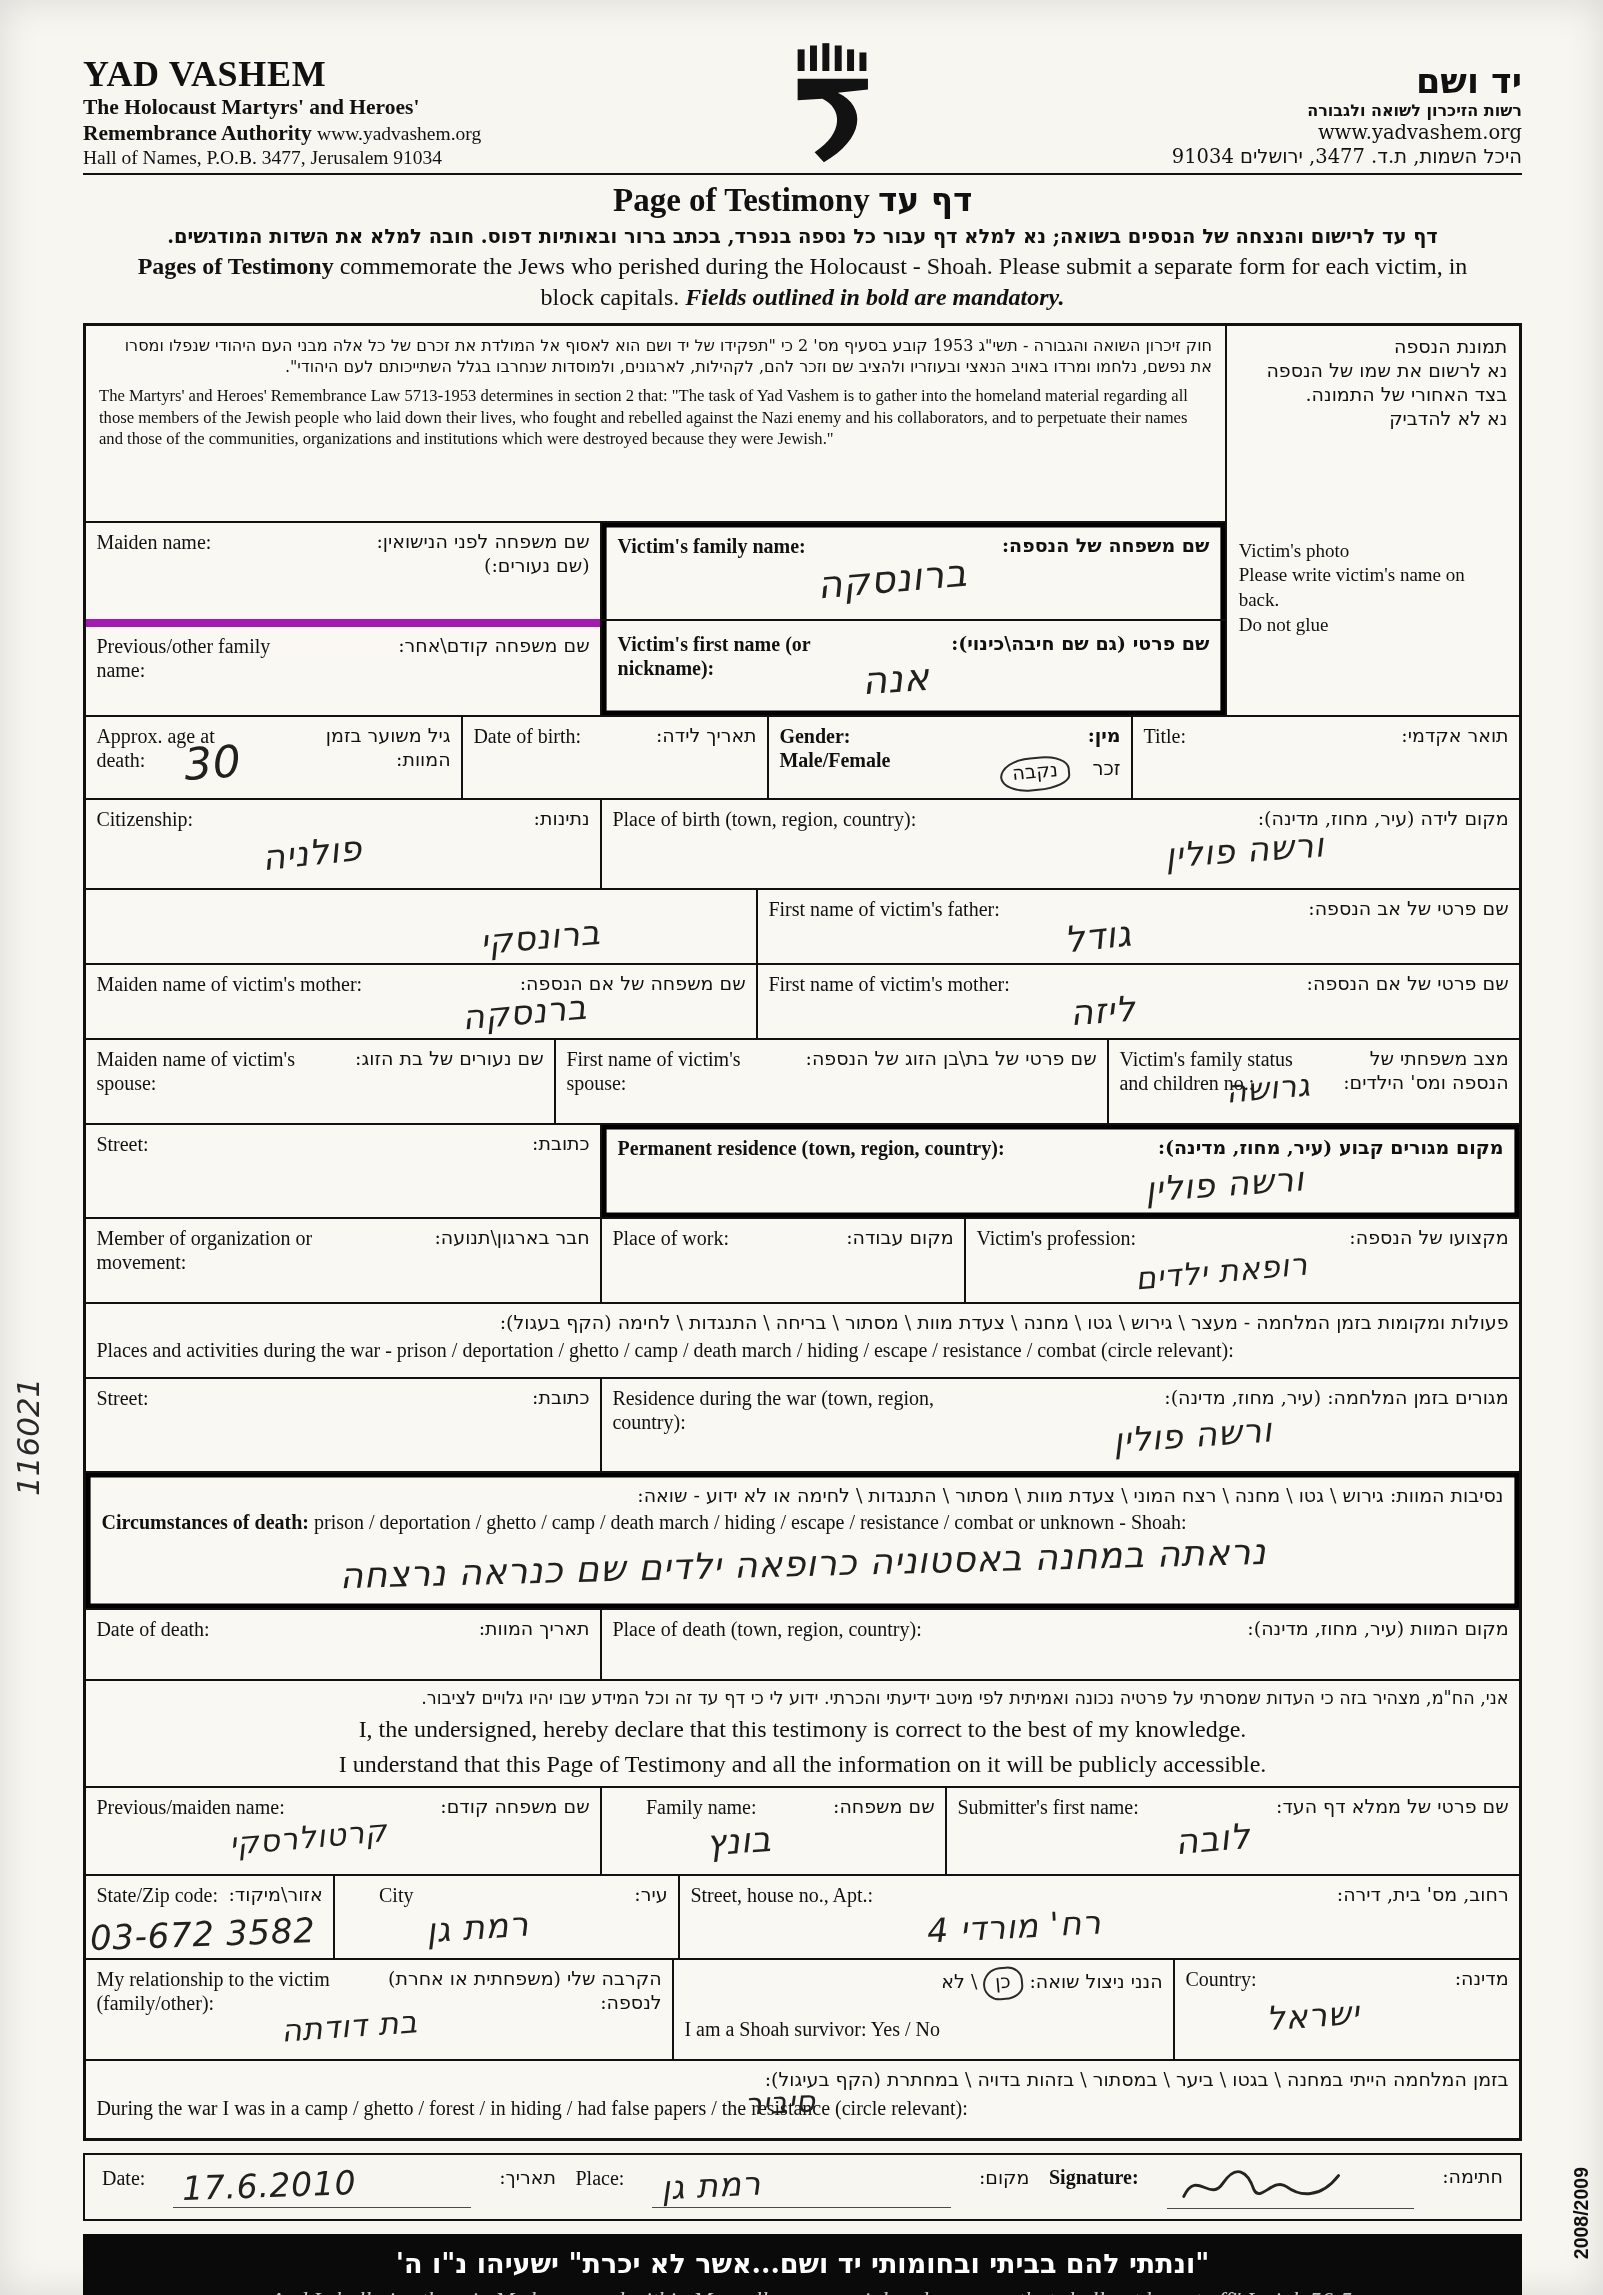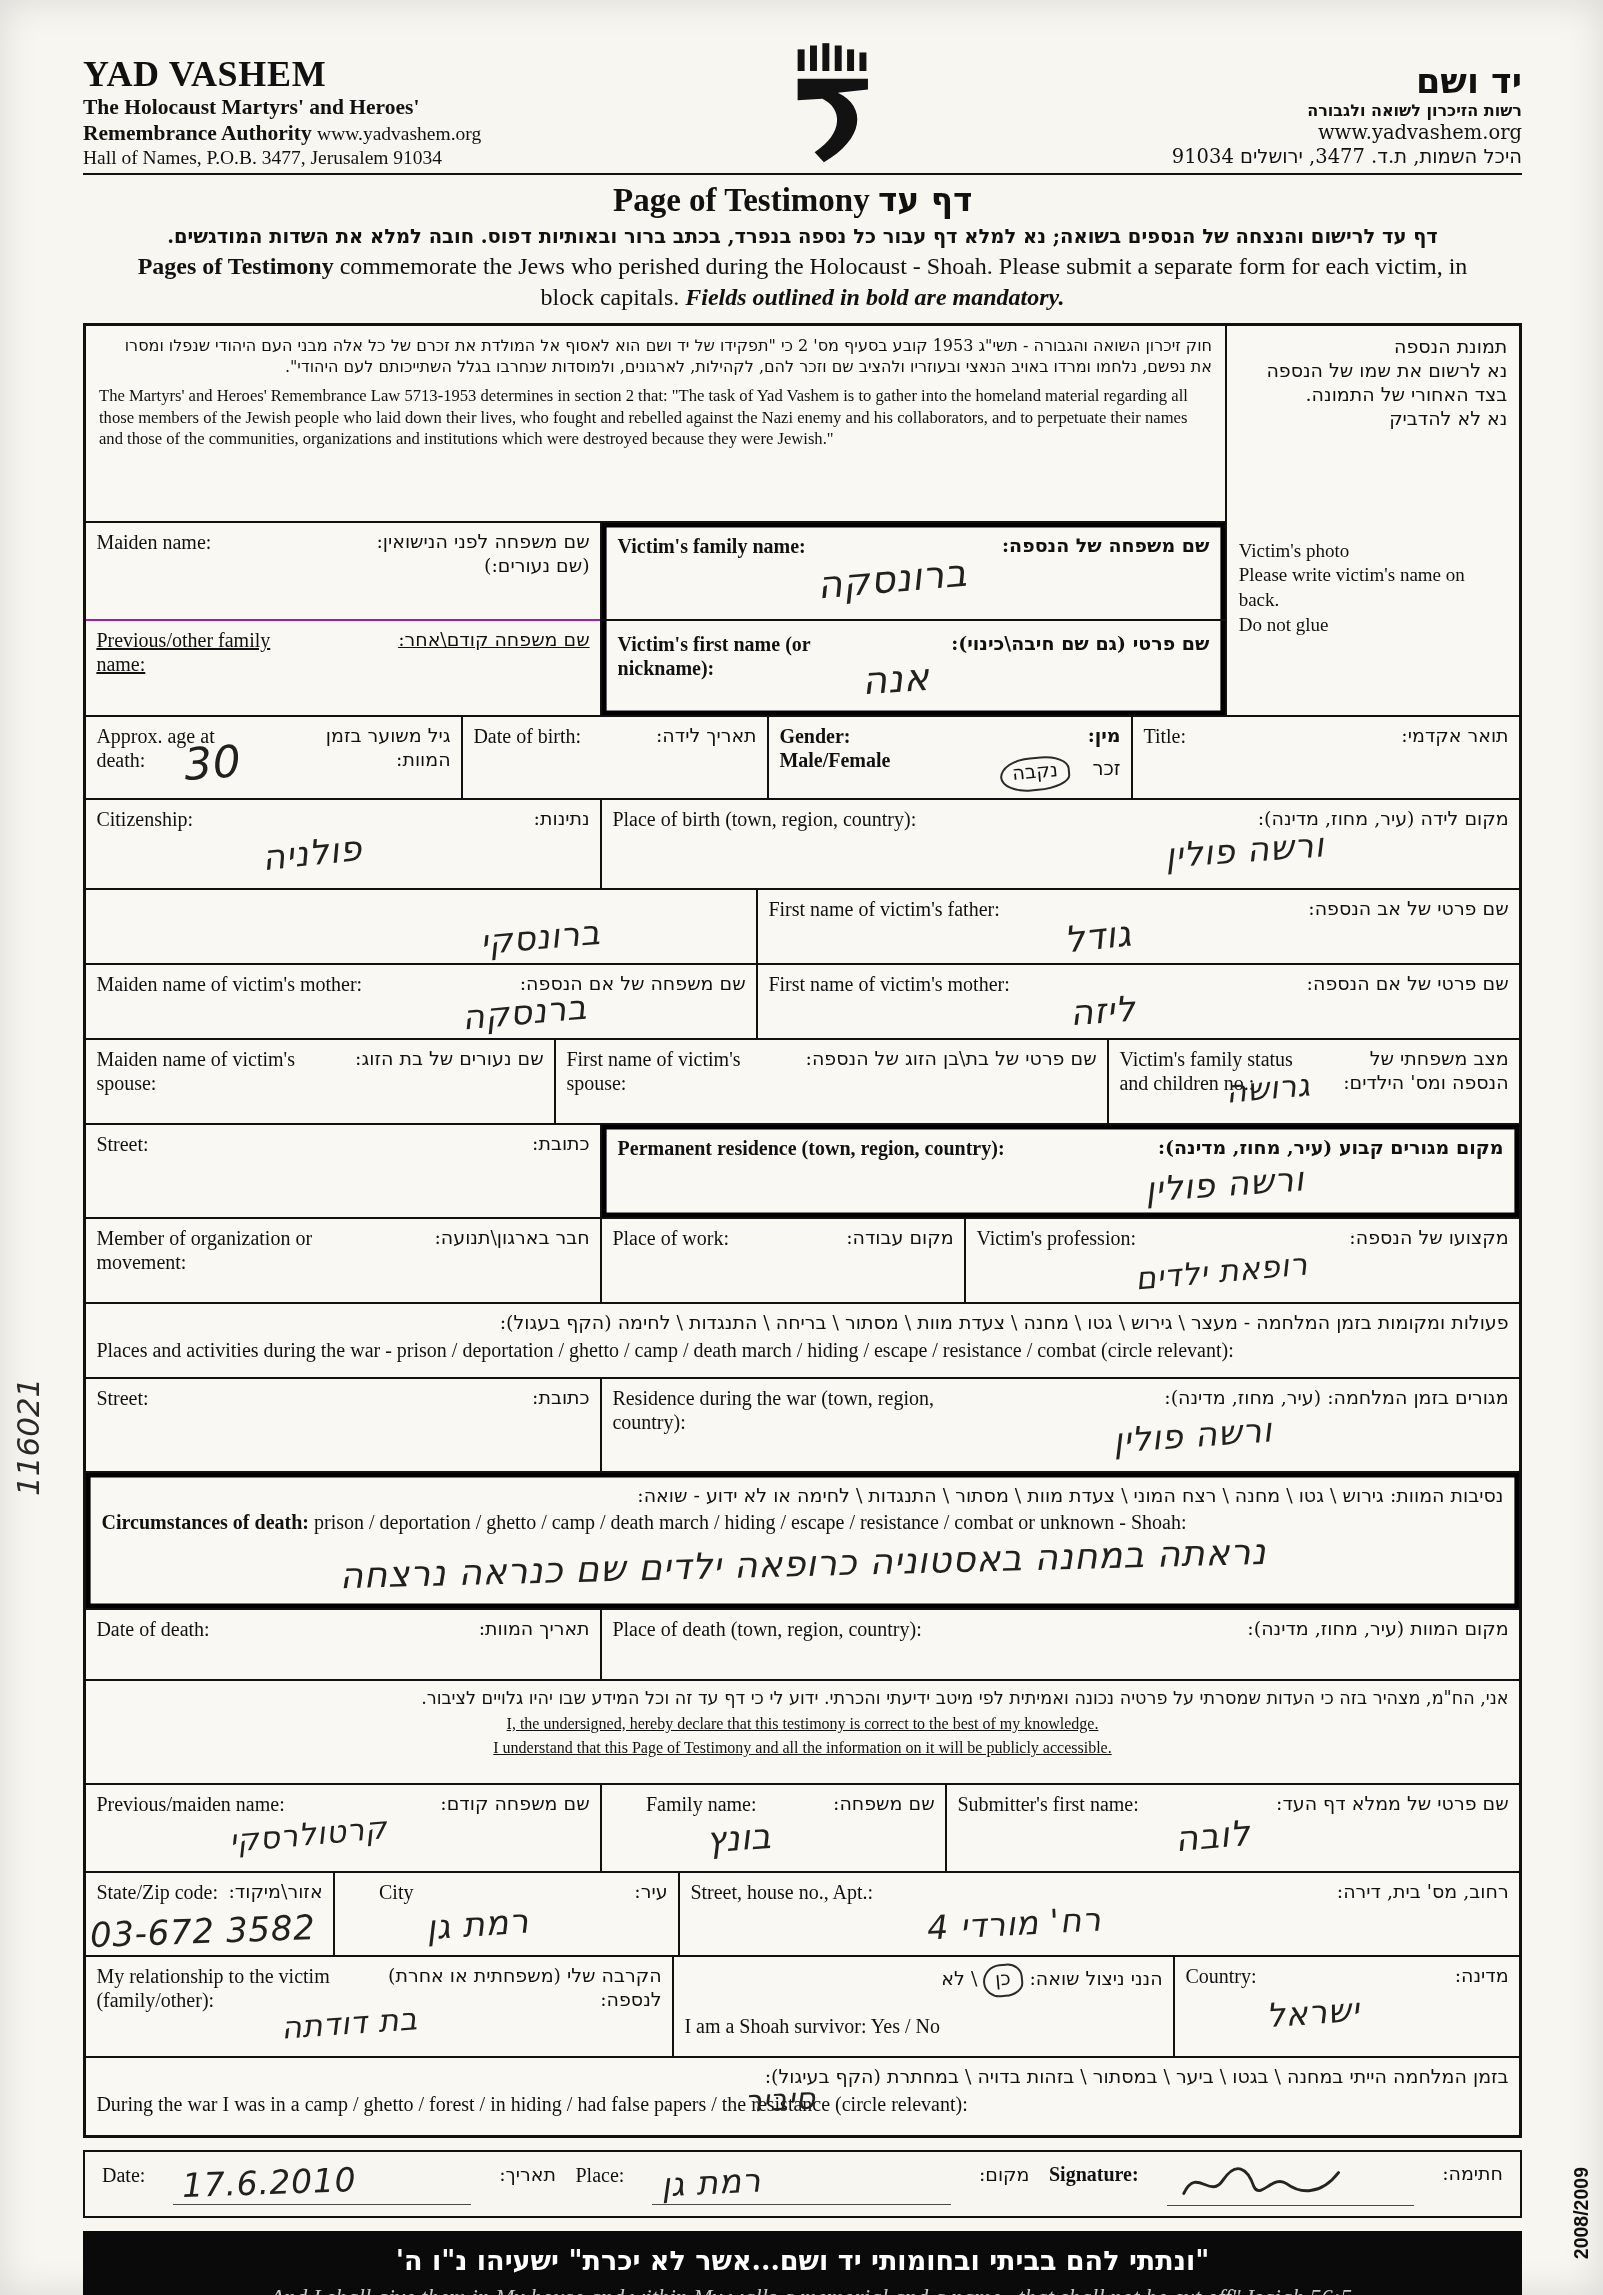--- a/index.html
+++ b/index.html
@@ -49,21 +49,21 @@
   .top-main{flex:1;min-width:0;}
   .photo-cell{width:294px;border-left:2px solid #111;box-sizing:border-box;padding:9px 11.7px 78px;
               display:flex;flex-direction:column;}
   .photo-en{margin-top:auto;font-size:19px;line-height:1.3;}
   .law-row{padding:9px 13px;min-height:195px;box-sizing:border-box;}
   .law-he{font-size:16px;line-height:1.32;}
   .law-en{font-size:16.6px;line-height:1.3;margin-top:7.8px;}
   .name-rows{display:flex;border-top:2px solid #111;}
   .name-left{width:514px;}
   .name-left .cell{min-height:96px;}
-  .name-left .cell + .cell{border-left:none;border-top:2px solid #a21caf;text-decoration:underline;}
+  .name-left .cell + .cell{border-left:none;border-top:8px solid #a21caf;}
   .name-right{flex:1;border-left:2px solid #111;box-shadow:inset 0 0 0 4.6px #000;}
   .name-right .cell{min-height:96px;padding:10.4px 15.6px;}
   .name-right .cell + .cell{border-left:none;border-top:2px solid #111;}
 
   
   .r3 .cell{min-height:81px;} .r4 .cell{min-height:88px;}
   .r5 .cell,.r6 .cell{min-height:73px;} .r7 .cell{min-height:83px;}
   .r8 .cell{min-height:92px;} .r9 .cell{min-height:83px;}
   .r10 .cell{min-height:73px;} .r11 .cell{min-height:92px;}
   .r12 .cell{min-height:135px;} .r13 .cell{min-height:69px;}
@@ -77,21 +77,21 @@
 
   
   .hw{font-family:"DejaVu Sans",sans-serif;font-style:italic;color:#23211f;
       font-size:30px;white-space:nowrap;z-index:3;letter-spacing:0.7px;}
   .hw.abs{position:absolute;}
   .circ{display:inline-block;border:2.6px solid #2a2a2a;border-radius:52% 46% 55% 49%/62% 50% 46% 56%;
         padding:1.3px 10.4px 3.9px;transform:rotate(-5deg);}
 
   
   .decl .he{text-align:right;font-size:17.6px;}
-  .decl .en{text-align:center;font-size:16px;line-height:1.3;margin-top:3.9px;text-decoration:underline;}
+  .decl .en{text-align:center;font-size:24px;line-height:1.3;margin-top:3.9px;}
 
   
   .sig-box{border:2.6px solid #111;margin-top:11.7px;min-height:68px;display:flex;align-items:center;
            padding:9px 17px;box-sizing:border-box;}
   .sig-grp{display:flex;flex:1;gap:28px;}
   .sig-line{flex:1;border-bottom:1.3px solid #4a4a4a;min-height:35px;display:flex;
             align-items:flex-end;padding:0 9px 1.3px;position:relative;}
 
   
   .footer-bar{margin-top:13px;background:#0a0a0a;color:#fff;text-align:center;

